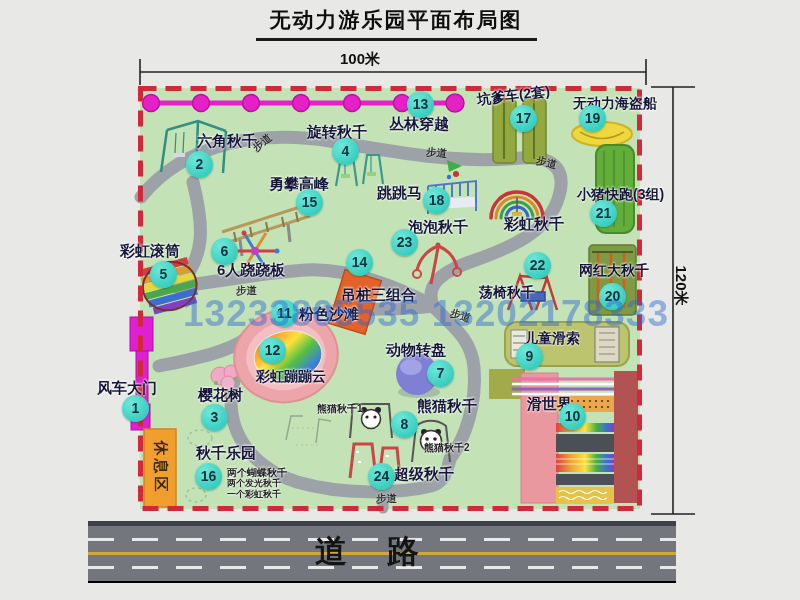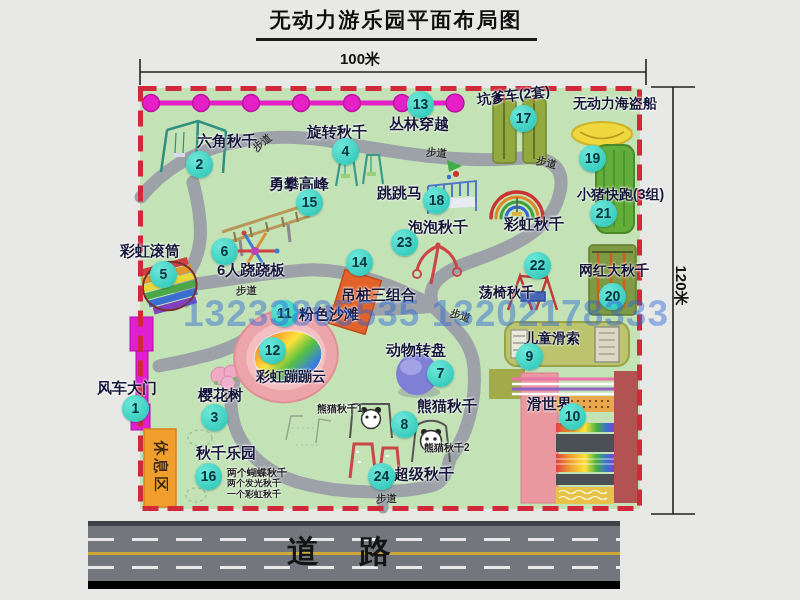--- a/index.html
+++ b/index.html
@@ -22,22 +22,22 @@
               border-bottom:3px solid #1b1b1b;padding:0 14px 4px;}
   #dim-w{position:absolute;left:340px;top:50px;font-size:15px;font-weight:bold;color:#111;z-index:4;}
   #dim-h{position:absolute;left:655px;top:276px;font-size:15px;font-weight:bold;color:#111;z-index:4;
          transform:rotate(90deg);transform-origin:center;width:50px;text-align:center;}
   #rest-text{position:absolute;left:130px;top:458px;width:60px;text-align:center;z-index:4;
              font-size:15px;font-weight:bold;color:#3a2a10;transform:rotate(90deg);letter-spacing:3px;}
   #wm-co{position:absolute;left:208px;top:250px;font-size:44px;font-weight:bold;letter-spacing:13px;
          color:rgba(88,168,86,0.40);z-index:6;white-space:nowrap;}
   #wm-ph{position:absolute;left:183px;top:293px;font-size:37px;font-weight:bold;letter-spacing:1px;
          color:rgba(42,102,214,0.45);z-index:6;white-space:nowrap;}
-  #road{position:absolute;left:88px;top:521px;width:532px;height:55px;background:#73767d;
-        border-top:5px solid #3e4147;border-bottom:8px solid #000000;z-index:2;}
+  #road{position:absolute;left:88px;top:521px;width:588px;height:55px;background:#73767d;
+        border-top:5px solid #3e4147;border-bottom:2px solid #000000;z-index:2;}
   .lane{position:absolute;left:0;right:0;height:3px;
         background:repeating-linear-gradient(90deg,#e9e9e9 0 26px,rgba(0,0,0,0) 26px 44px);}
   #lane-top{top:12px;} #lane-bot{bottom:12px;}
   #center-line{position:absolute;left:0;right:0;top:26px;height:3px;background:#cfa838;}
   #road-label{position:absolute;left:0;right:30px;top:50%;transform:translateY(-54%);text-align:center;
               font-size:32px;font-weight:bold;color:#141414;letter-spacing:40px;text-indent:40px;}
 </style>
 </head>
 <body>
 
@@ -356,21 +356,21 @@
   <div class="badge" style="left:516px;top:343px;">9</div>
   <div class="badge" style="left:559px;top:403px;">10</div>
   <div class="badge" style="left:271px;top:300px;">11</div>
   <div class="badge" style="left:259px;top:337px;">12</div>
   <div class="badge" style="left:407px;top:91px;">13</div>
   <div class="badge" style="left:346px;top:249px;">14</div>
   <div class="badge" style="left:296px;top:189px;">15</div>
   <div class="badge" style="left:195px;top:463px;">16</div>
   <div class="badge" style="left:510px;top:105px;">17</div>
   <div class="badge" style="left:423px;top:187px;">18</div>
-  <div class="badge" style="left:579px;top:105px;margin-top:40px;">19</div>
+  <div class="badge" style="left:579px;top:105px;">19</div>
   <div class="badge" style="left:599px;top:283px;">20</div>
   <div class="badge" style="left:590px;top:200px;">21</div>
   <div class="badge" style="left:524px;top:252px;">22</div>
   <div class="badge" style="left:391px;top:229px;">23</div>
   <div class="badge" style="left:368px;top:463px;">24</div>
 
   <div id="rest-text">休息区</div>
 
   <div id="wm-ph">13233805535 13202178333</div>
 

